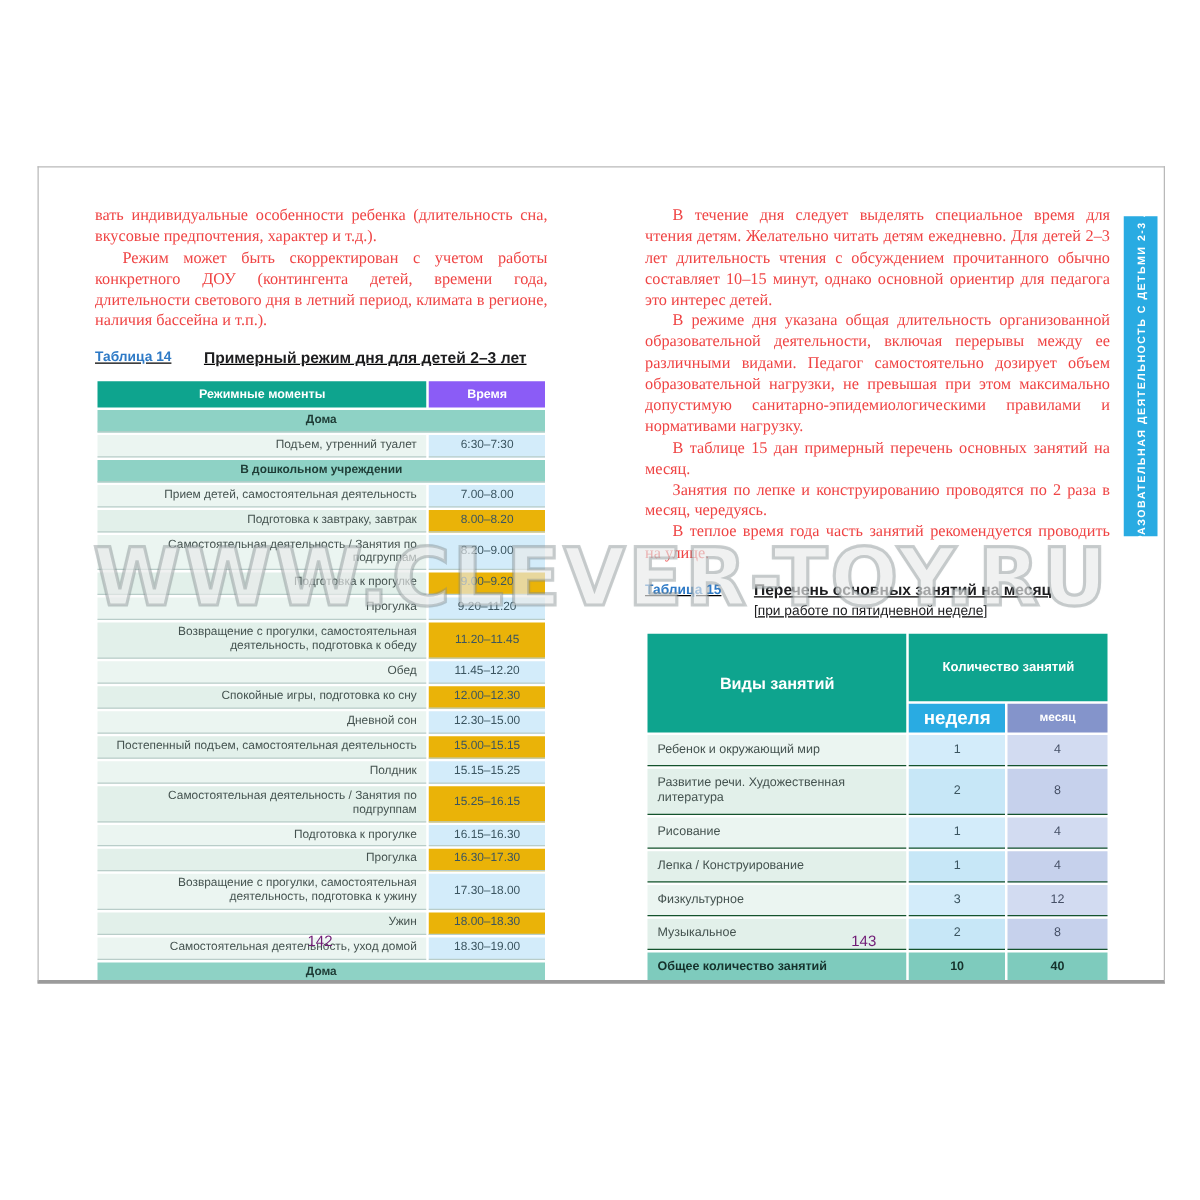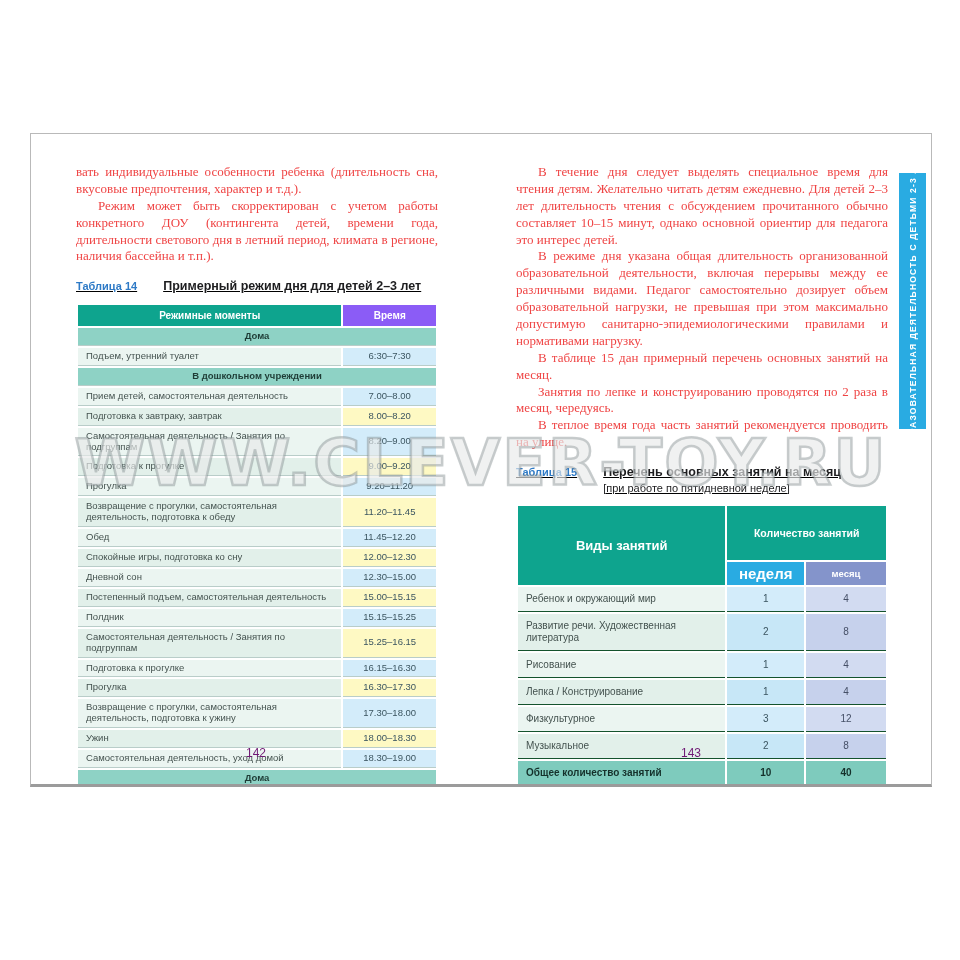--- a/index.html
+++ b/index.html
@@ -26,26 +26,26 @@
   .cap-sub{color:#1d1d1f;font-size:11px;font-weight:normal;}
 
   
   table{border-collapse:separate;border-spacing:2px 2px;width:100%;}
   td,th{font-family:"Liberation Sans",sans-serif;}
 
   
   .t14{font-size:9.5px;}
   .t14 th{background:#0ea48e;color:#fff;font-weight:bold;font-size:10px;padding:5px 4px;text-align:center;}
   .t14 th.time-h{background:#8b5cf6;}
-  .t14 td{border-bottom:1px solid #b9cdc9;line-height:1.15;}
+  .t14 td{border-bottom:1px solid #b9cdc9;line-height:1.15;text-align:right;}
   .t14 td.sec{background:#8ed2c5;color:#1e3c36;font-weight:bold;text-align:center;padding:3px 4px;}
   .t14 td.lbl{background:#ebf5f1;color:#44524f;padding:3px 8px;}
   .t14 td.time{background:#d3ecfa;color:#3b5560;text-align:center;padding:3px 4px;white-space:nowrap;}
   .t14 tr.alt td.lbl{background:#e2f0ea;}
-  .t14 tr.alt td.time{background:#fef9c3;}
+  .t14 tr.alt td.time{background:#eab308;}
   .t14 col.c-lbl{width:74%;} .t14 col.c-time{width:26%;}
 
   
   .t15{font-size:10px;}
   .t15 th{color:#fff;font-weight:bold;text-align:center;}
   .t15 th.kinds{background:#0ea48e;font-size:13px;}
   .t15 th.qty{background:#0ea48e;font-size:10.5px;padding:21px 4px;}
   .t15 th.week{background:#29abe2;font-size:15px;padding:3px;}
   .t15 th.month{background:#8494cb;font-size:9.5px;padding:3px;}
   .t15 td{border-bottom:1px solid #14532d;line-height:1.2;}

